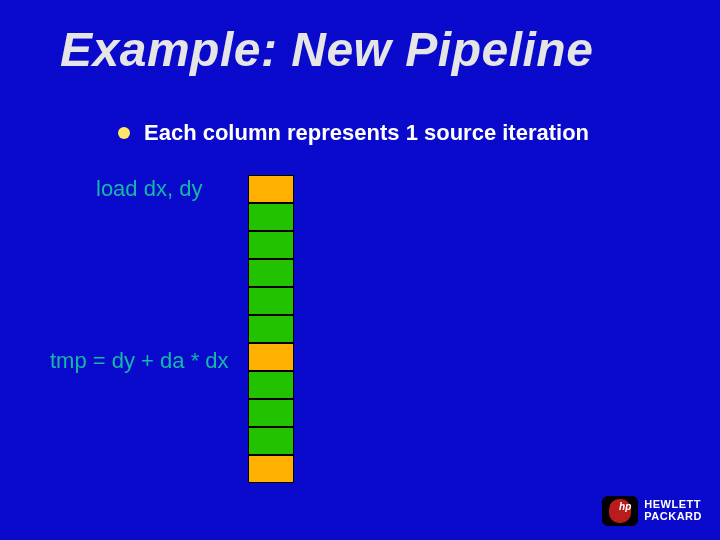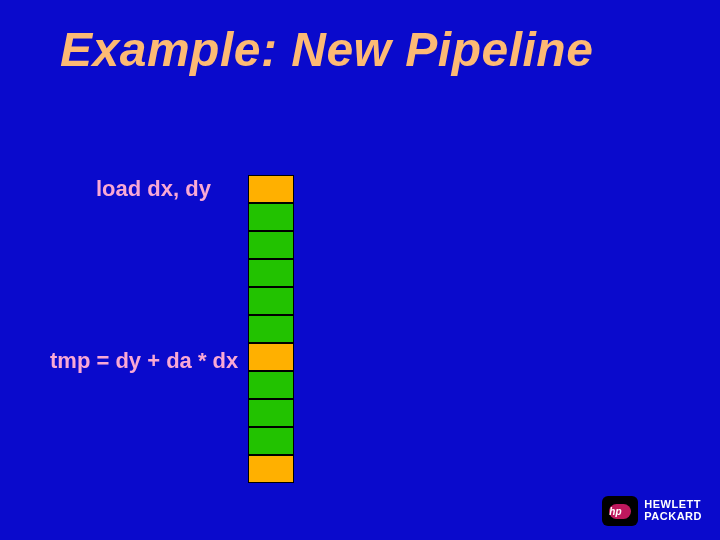--- a/index.html
+++ b/index.html
@@ -16,21 +16,21 @@
     width: 720px;
     height: 540px;
   }
   .title {
     position: absolute;
     left: 60px;
     top: 22px;
     font-size: 48px;
     font-weight: bold;
     font-style: italic;
-    color: #fdba74;
+    color: #e5e5e5;
     letter-spacing: 0.5px;
   }
   .bullet-line {
     position: absolute;
     left: 118px;
     top: 120px;
     display: flex;
     align-items: center;
     color: #ffffff;
     font-size: 22px;
@@ -39,23 +39,23 @@
   .bullet-dot {
     width: 12px;
     height: 12px;
     border-radius: 50%;
     background: #ffe66a;
     margin-right: 14px;
     flex: 0 0 auto;
   }
   .label {
     position: absolute;
-    color: #f9a8d4;
+    color: #14b8a6;
     font-size: 22px;
-    font-weight: bold;
+    font-weight: normal;
     white-space: nowrap;
   }
   .label1 { left: 96px;  top: 176px; }
   .label2 { left: 14px;  top: 348px; margin-left: 36px; }
   .label3 { left: 108px; top: 484px; }
 
   .column {
     position: absolute;
     left: 248px;
     top: 175px;
@@ -84,45 +84,49 @@
     height: 30px;
     background: #000000;
     border-radius: 6px;
     display: flex;
     align-items: center;
     justify-content: center;
     margin-right: 6px;
   }
   .hp-badge-inner {
     width: 22px;
-    height: 15px;
+    height: 24px;
     border-radius: 10px;
-    background: #be185d;
+    background: #b91c1c;
     color: #ffffff;
     font-size: 10px;
     font-weight: bold;
     font-style: italic;
-    text-align: left;
+    text-align: right;
     line-height: 16px;
   }
   .hp-text {
     color: #ffffff;
     font-size: 11px;
     font-weight: bold;
     line-height: 1.05;
     letter-spacing: 0.5px;
   }
 </style>
 </head>
 <body>
 
 <div class="slide">
 
   <div class="title">Example: New Pipeline</div>
 
+  <div class="bullet-line">
+    <span class="bullet-dot"></span>
+    <span>Each column represents 1 source iteration</span>
+  </div>
 
   <div class="label label1">load dx, dy</div>
   <div class="label label2">tmp = dy + da * dx</div>
 
   <div class="column" id="pipeline-column">
       <div class="cell highlight"></div>
       <div class="cell"></div>
       <div class="cell"></div>
       <div class="cell"></div>
       <div class="cell"></div>

